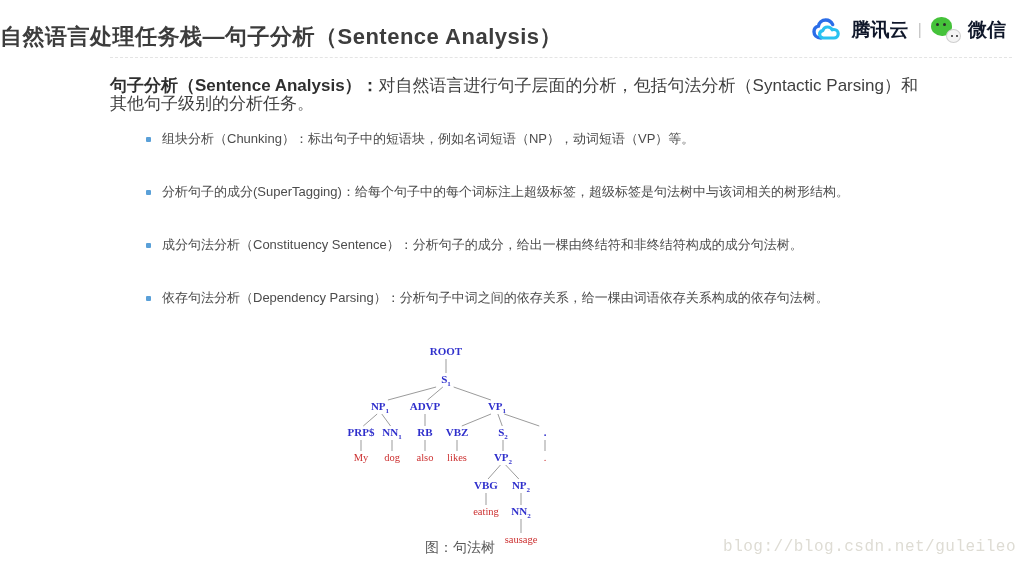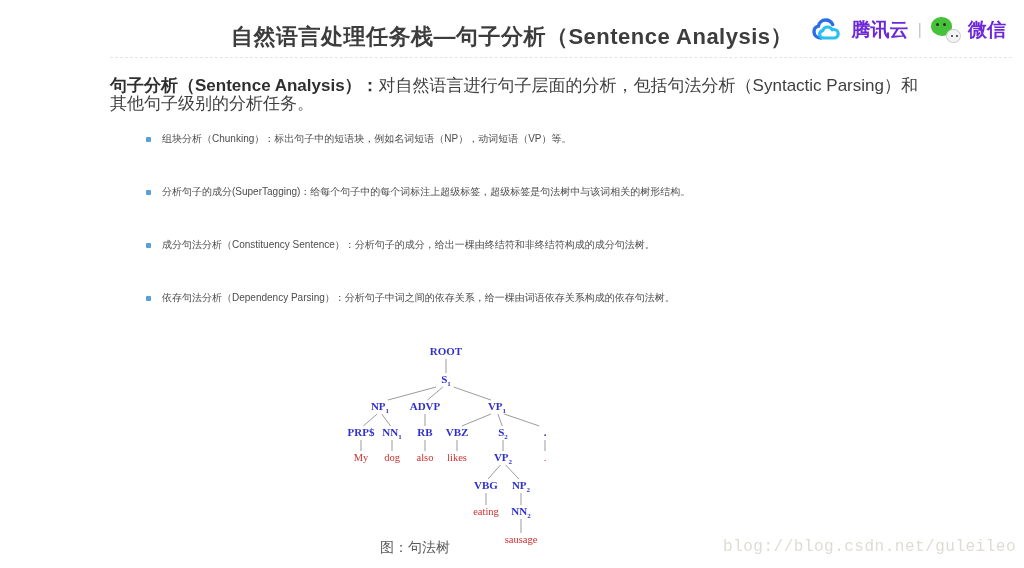--- a/index.html
+++ b/index.html
@@ -5,29 +5,29 @@
   * { margin:0; padding:0; box-sizing:border-box; }
   body { background:#888; font-family:"Liberation Sans", sans-serif; }
   .slide {
     position:relative; width:1024px; height:568px;
     background:#ffffff; overflow:hidden; margin:0 auto;
   }
 
   
   .title {
     position:absolute; left:0; top:22px; width:1024px;
-    text-align:center; font-size:22px; font-weight:700; color:#3d3d3d;
+    text-align:left; font-size:22px; font-weight:700; color:#3d3d3d;
     letter-spacing:0.5px;
   }
   .brand {
     position:absolute; right:18px; top:15px; height:30px;
     display:flex; align-items:center; gap:7px; background:#fff; padding-left:6px;
   }
   .brand .cloud-icon { width:34px; height:26px; }
-  .brand .brand-text { font-size:19px; color:#6d28d9; font-weight:600; }
+  .brand .brand-text { font-size:19px; color:#0f172a; font-weight:600; }
   .brand .brand-divider { color:#c9c9c9; font-size:17px; font-weight:300; margin:0 2px; }
   .wechat-icon { position:relative; width:30px; height:27px; }
   .wechat-icon .bub-big {
     position:absolute; left:0; top:0; width:21px; height:19px;
     background:#45c23a; border-radius:50% 50% 46% 54%;
   }
   .wechat-icon .bub-big::before, .wechat-icon .bub-big::after {
     content:""; position:absolute; top:6px; width:3px; height:3px;
     border-radius:50%; background:#2c2c2c;
   }
@@ -56,31 +56,31 @@
   }
   .intro .lead { font-weight:700; color:#2f2f2f; }
 
   
   .bullets { position:absolute; left:146px; top:131px; width:740px; }
   .bullet-item { display:flex; align-items:flex-start; margin-bottom:37px; }
   .bullet-dot {
     flex:0 0 auto; width:5px; height:5px; margin:6px 11px 0 0;
     background:#5aa0d8; border-radius:1px;
   }
-  .bullet-text { font-size:10px; line-height:16px; color:#4c4c4c; }
+  .bullet-text { font-size:13px; line-height:16px; color:#4c4c4c; }
 
   
   .tree-wrap { position:absolute; left:330px; top:320px; width:250px; height:214px;margin-top:22px; }
   .tree-edge { stroke:#909090; stroke-width:0.9; }
   .tree-nt { fill:#3030cc; font-family:"Liberation Serif", serif; font-size:11px; font-weight:700; }
   .tree-t  { fill:#cc3030; font-family:"Liberation Serif", serif; font-size:10.5px; }
 
   .caption {
     position:absolute; left:380px; top:539px; width:160px;
-    font-size:14px; color:#5a5a5a;
+    text-align:center; font-size:14px; color:#5a5a5a;
   }
 
   .watermark {
     position:absolute; right:8px; top:538px;
     font-family:"Liberation Mono", monospace;
     font-size:16px; color:#dedcd4; letter-spacing:0.5px;
   }
 </style>
 </head>
 <body>

